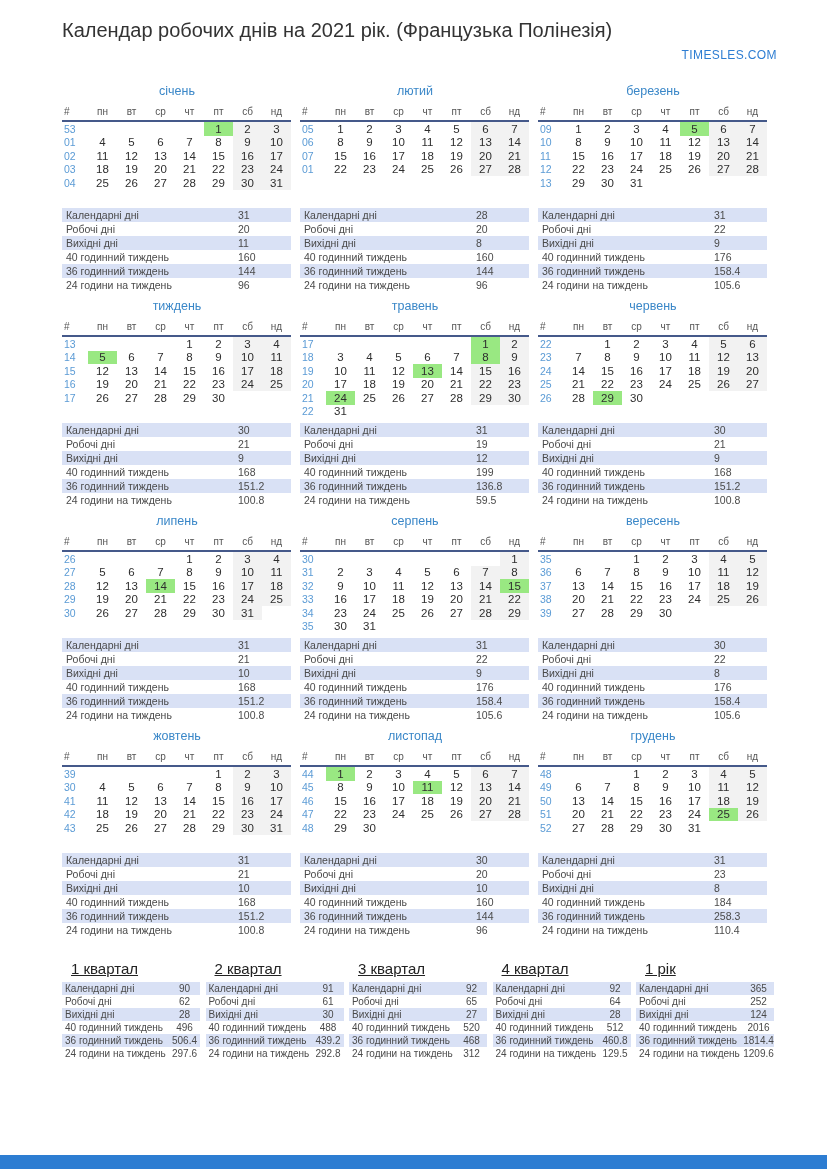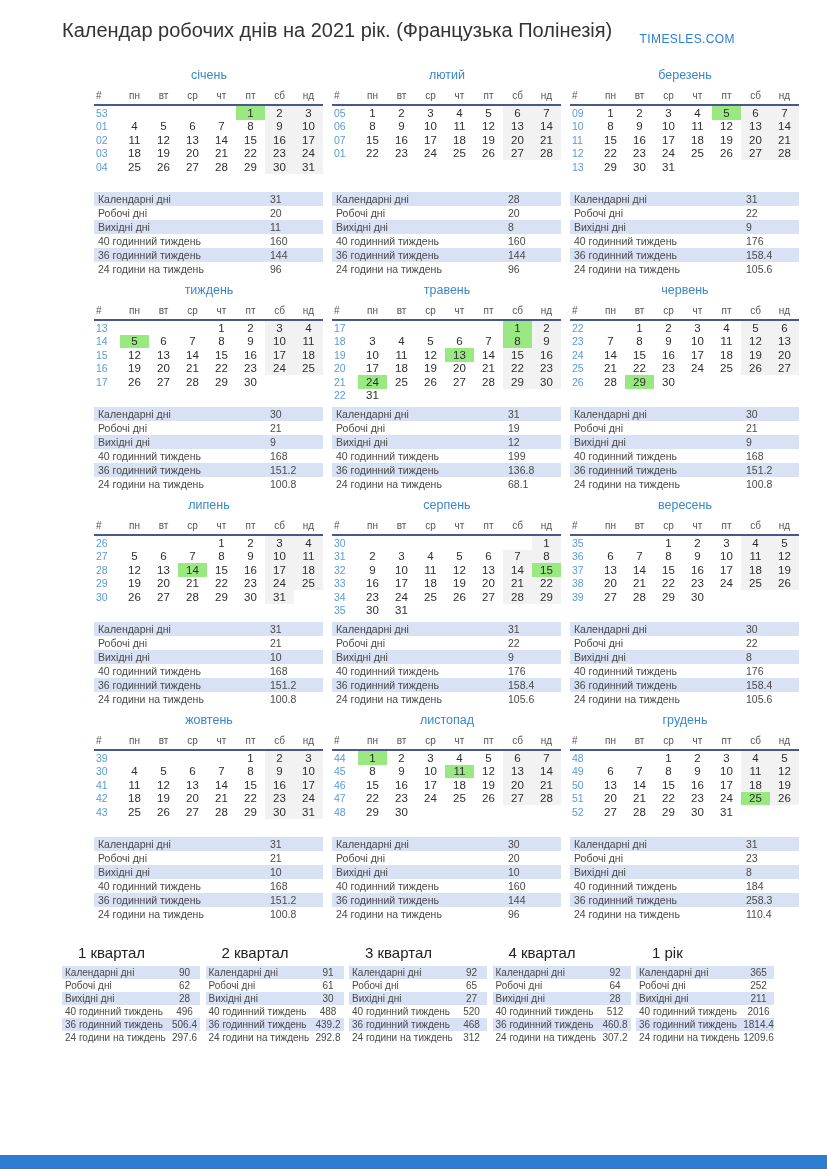--- a/index.html
+++ b/index.html
@@ -2,45 +2,45 @@
 <html><head>
 <meta charset="utf-8">
 <style>
   html,body { margin:0; padding:0; background:#fff; }
   .page {
     position:relative; width:827px; height:1169px; overflow:hidden;
     font-family:"Liberation Sans", sans-serif; background:#fff;
     --accent:#2d7dd2; --month-blue:#3a87c8; --week-blue:#5b9bd5;
     --holiday-green:#99e882; --weekend-gray:#f2f2f2; --row-alt:#d9e1f5; --header-line:#45598a;
   }
-  .header { display:flex; justify-content:space-between; align-items:flex-start; padding:16px 92px 0 62px; }
+  .header { display:flex; justify-content:space-between; align-items:flex-start; padding:16px 50px 0 62px; }
   .title { margin:0; font-size:20px; font-weight:normal; color:#333; line-height:1.4; width:580px; }
-  .logo { font-size:12px; color:var(--accent); text-decoration:none; margin-top:16px; letter-spacing:.4px; white-space:nowrap; }
+  .logo { font-size:12px; color:var(--accent); text-decoration:none; margin-top:32px; letter-spacing:.4px; white-space:nowrap; }
 
   .months-grid { display:grid; grid-template-columns:repeat(3,238px); margin:22px 0 0 62px; }
-  .month-cell { position:relative; height:215px; width:230px;margin-left:32px; }
+  .month-cell { position:relative; height:215px; width:230px; }
   .month-name { text-align:center; font-size:12.5px; color:var(--month-blue); height:16px; margin-bottom:6px; }
   table.cal { border-collapse:collapse; table-layout:fixed; width:229px; }
   .cal th { font-size:10px; font-weight:normal; color:#555; padding:0 0 3px 0; text-align:center; }
   .cal th.wkh { text-align:left; padding-left:2px; width:24px; }
   .cal thead tr { border-bottom:2px solid var(--header-line); }
   .cal td { height:13.5px; padding:0; font-size:11.5px; color:#2e2e2e; text-align:center; }
   .cal td.wk { color:var(--week-blue); font-size:10.5px; text-align:left; padding-left:2px; }
   .cal td.we { background:var(--weekend-gray); }
   .cal td.hol { background:var(--holiday-green); }
 
   .stats { position:absolute; top:124px; left:0; width:229px; }
   .srow { display:flex; height:14px; line-height:14px; font-size:10.5px; color:#4a4a4a; }
   .srow.alt { background:var(--row-alt); }
   .srow .lbl { width:172px; padding-left:4px; white-space:nowrap; overflow:hidden; }
   .srow .val { flex:1; }
 
   .summary-grid { display:grid; grid-template-columns:repeat(5,143.5px); margin:16px 0 0 62px; }
   .summary { width:138px; }
-  .sum-title { margin:0 0 5px 16px; font-size:15px; font-weight:normal; color:#222; }
+  .sum-title { margin:0 0 5px 9px; font-size:15px; font-weight:normal; color:#222;text-decoration:underline; }
   .sumrow { display:flex; height:13px; line-height:13px; font-size:10px; color:#4a4a4a; }
   .sumrow.alt { background:var(--row-alt); }
   .sumrow .lbl { width:104px; padding-left:3px; white-space:nowrap; overflow:hidden; }
   .sumrow .val { flex:1;text-align:center; }
 
   .footer-bar { position:absolute; left:0; bottom:0; width:827px; height:14px; background:var(--accent); }
 </style>
 </head>
 <body>
 
@@ -514,21 +514,21 @@
           <div class="srow">
             <span class="lbl">40 годинний тиждень</span>
             <span class="val">199</span>
           </div>
           <div class="srow alt">
             <span class="lbl">36 годинний тиждень</span>
             <span class="val">136.8</span>
           </div>
           <div class="srow">
             <span class="lbl">24 години на тиждень</span>
-            <span class="val">68.1</span>
+            <span class="val">59.5</span>
           </div>
         </div>
       </div>
       <div class="month-cell">
         <div class="month-name">червень</div>
         <table class="cal">
           <thead>
             <tr>
               <th class="wkh">#</th>
               <th>пн</th>
@@ -1300,36 +1300,36 @@
         <div class="sumrow">
           <span class="lbl">40 годинний тиждень</span>
           <span class="val">512</span>
         </div>
         <div class="sumrow alt">
           <span class="lbl">36 годинний тиждень</span>
           <span class="val">460.8</span>
         </div>
         <div class="sumrow">
           <span class="lbl">24 години на тиждень</span>
-          <span class="val">307.2</span>
+          <span class="val">129.5</span>
         </div>
       </div>
       <div class="summary">
         <h2 class="sum-title">1 рік</h2>
         <div class="sumrow alt">
           <span class="lbl">Календарні дні</span>
           <span class="val">365</span>
         </div>
         <div class="sumrow">
           <span class="lbl">Робочі дні</span>
           <span class="val">252</span>
         </div>
         <div class="sumrow alt">
           <span class="lbl">Вихідні дні</span>
-          <span class="val">211</span>
+          <span class="val">124</span>
         </div>
         <div class="sumrow">
           <span class="lbl">40 годинний тиждень</span>
           <span class="val">2016</span>
         </div>
         <div class="sumrow alt">
           <span class="lbl">36 годинний тиждень</span>
           <span class="val">1814.4</span>
         </div>
         <div class="sumrow">

